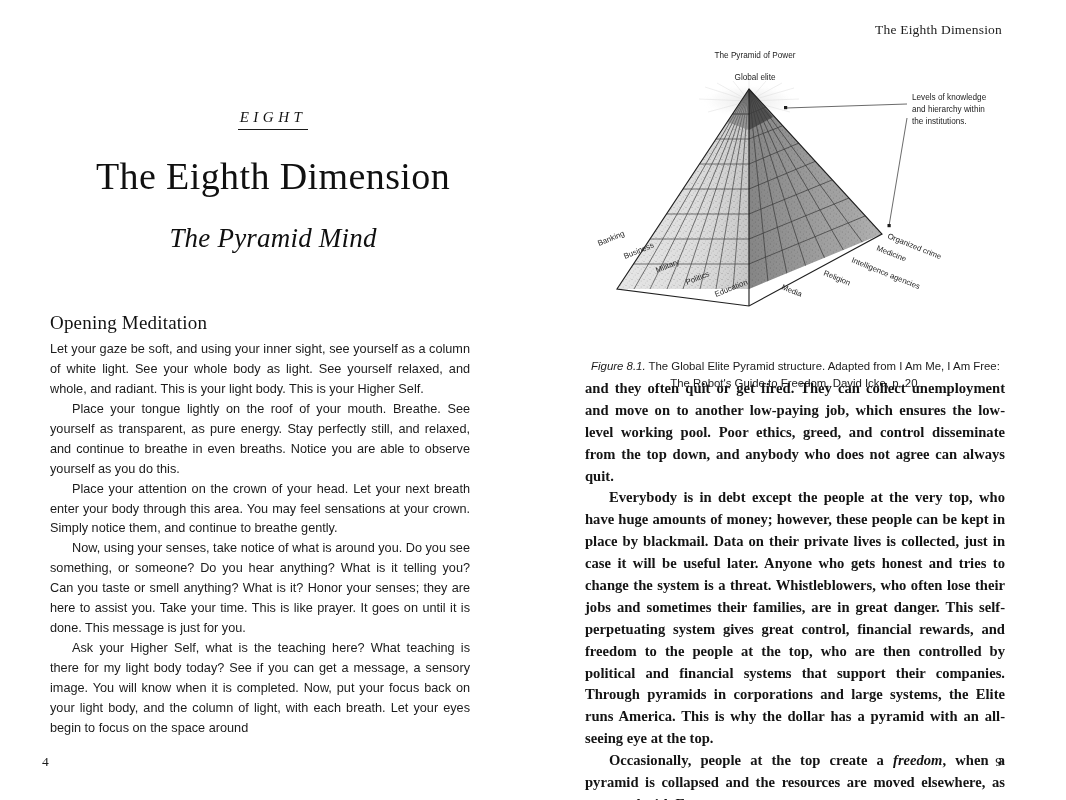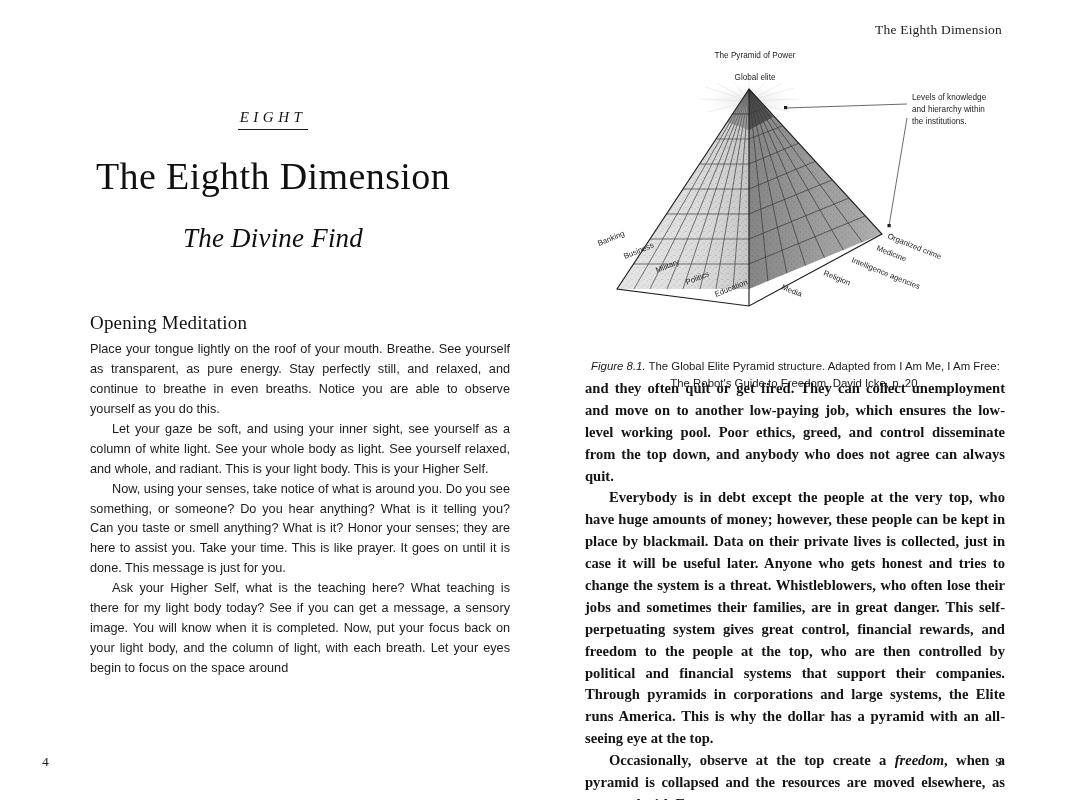--- a/index.html
+++ b/index.html
@@ -85,21 +85,20 @@
     color: #101010;
     letter-spacing: 0.2px;
   }
 
   
   .meditation-block {
     position: absolute;
     left: 50px;
     width: 420px;
     top: 312px;
-    margin-left: 40px;
   }
   .section-heading {
     font-family: "Liberation Serif", serif;
     font-size: 19px;
     font-weight: normal;
     letter-spacing: 0.2px;
     margin: 0 0 6px 0;
     color: #121212;
   }
   .sans-body p {
@@ -176,28 +175,29 @@
 </head>
 <body>
 
 <div class="spread">
 
   <div class="page">
 
     <div class="chapter-opener">
       <div class="chapter-number">Eight</div>
       <h1 class="chapter-title">The Eighth Dimension</h1>
-      <h2 class="chapter-subtitle">The Divine Find</h2>
+      <h2 class="chapter-subtitle">The Pyramid Mind</h2>
     </div>
 
     <div class="meditation-block">
       <h3 class="section-heading">Opening Meditation</h3>
       <div class="sans-body">
+        <p>Let your gaze be soft, and using your inner sight, see yourself as a column of white light. See your whole body as light. See yourself relaxed, and whole, and radiant. This is your light body. This is your Higher Self.</p>
         <p>Place your tongue lightly on the roof of your mouth. Breathe. See yourself as transparent, as pure energy. Stay perfectly still, and relaxed, and continue to breathe in even breaths. Notice you are able to observe yourself as you do this.</p>
-        <p>Let your gaze be soft, and using your inner sight, see yourself as a column of white light. See your whole body as light. See yourself relaxed, and whole, and radiant. This is your light body. This is your Higher Self.</p>
+        <p>Place your attention on the crown of your head. Let your next breath enter your body through this area. You may feel sensations at your crown. Simply notice them, and continue to breathe gently.</p>
         <p>Now, using your senses, take notice of what is around you. Do you see something, or someone? Do you hear anything? What is it telling you? Can you taste or smell anything? What is it? Honor your senses; they are here to assist you. Take your time. This is like prayer. It goes on until it is done. This message is just for you.</p>
         <p>Ask your Higher Self, what is the teaching here? What teaching is there for my light body today? See if you can get a message, a sensory image. You will know when it is completed. Now, put your focus back on your light body, and the column of light, with each breath. Let your eyes begin to focus on the space around</p>
       </div>
     </div>
 
     <div class="folio folio-left">4</div>
   </div>
 
   <div class="page">
 
@@ -356,19 +356,19 @@
       </div>
 
       <div class="figure-caption">
         <span class="fig-label">Figure 8.1.</span><span class="ital"> The Global Elite Pyramid structure. Adapted from I Am Me, I Am Free: The Robot's Guide to Freedom,</span><span> </span><span class="ital">David Icke, p. 20.</span>
       </div>
     </div>
 
     <div class="serif-body">
       <p>and they often quit or get fired. They can collect unemployment and move on to another low-paying job, which ensures the low-level working pool. Poor ethics, greed, and control disseminate from the top down, and anybody who does not agree can always quit.</p>
       <p>Everybody is in debt except the people at the very top, who have huge amounts of money; however, these people can be kept in place by blackmail. Data on their private lives is collected, just in case it will be useful later. Anyone who gets honest and tries to change the system is a threat. Whistleblowers, who often lose their jobs and sometimes their families, are in great danger. This self-perpetuating system gives great control, financial rewards, and freedom to the people at the top, who are then controlled by political and financial systems that support their companies. Through pyramids in corporations and large systems, the Elite runs America. This is why the dollar has a pyramid with an all-seeing eye at the top.</p>
-      <p><span>Occasionally, observe at the top create a </span><em>freedom</em><span>, when a pyramid is collapsed and the resources are moved elsewhere, as occurred with Enron.</span></p>
+      <p><span>Occasionally, people at the top create a </span><em>freedom</em><span>, when a pyramid is collapsed and the resources are moved elsewhere, as occurred with Enron.</span></p>
       <p>This often happens when the whistle-blowers appear. The people at the very top of big pyramids, such as the Federal Reserve System, are given orders by a few of the richest families in the world. This system is what</p>
     </div>
 
     <div class="folio folio-right">9</div>
   </div>
 </div>
 
 </body></html>

